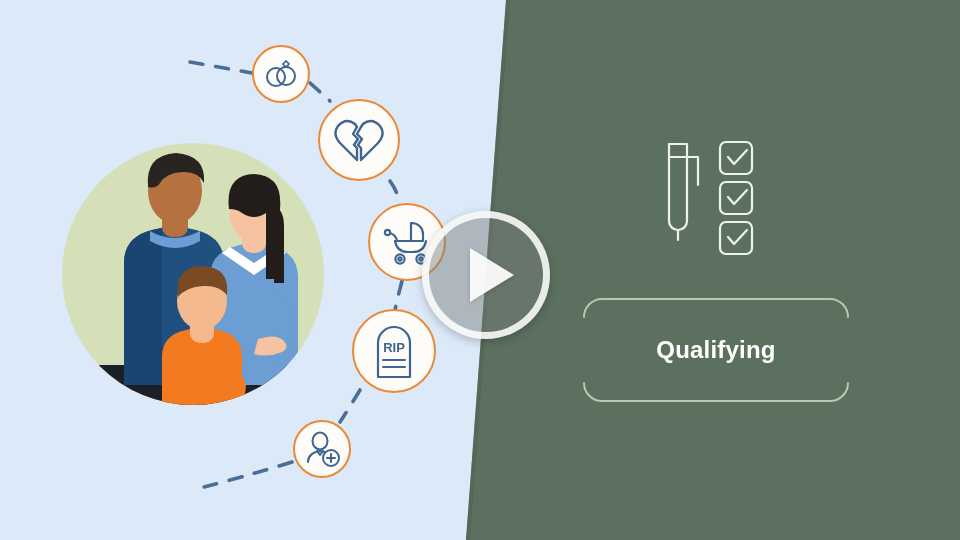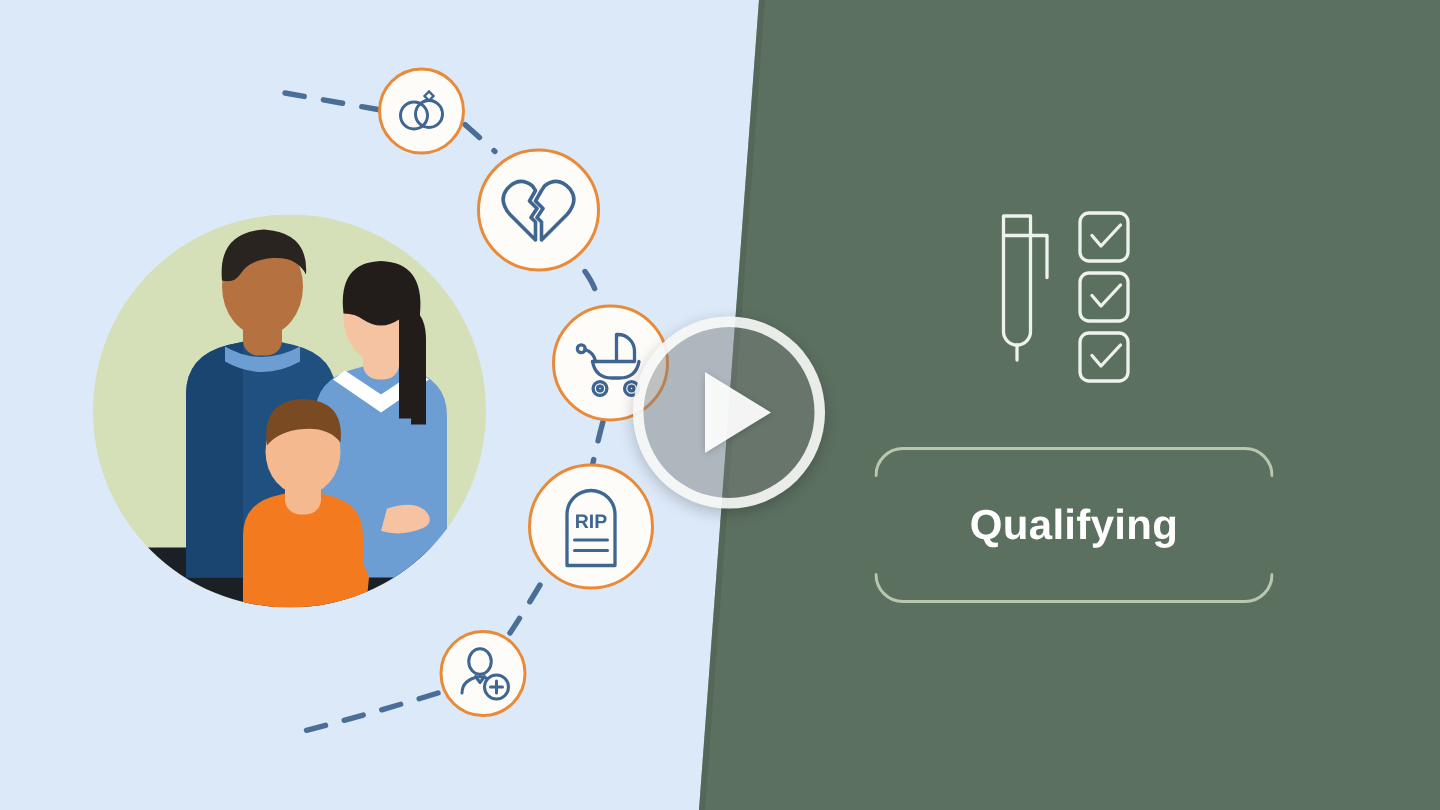--- a/index.html
+++ b/index.html
@@ -72,21 +72,21 @@
 
   .title-box{
     position:absolute;left:583px;top:291px;width:266px;height:118px;
   }
   .title-box svg{position:absolute;left:0;top:0;}
   .title-text{
     position:absolute;inset:0;
     display:flex;flex-direction:column;
     align-items:center;justify-content:center;
     color:#ffffff;
-    font-size:28px;font-weight:bold;
+    font-size:24px;font-weight:bold;
     letter-spacing:.2px;line-height:1.22;
     text-align:center;
     white-space:nowrap;
   }
   .title-text span{display:block;}
 </style>
 </head>
 <body>
 
 <div id="stage">

